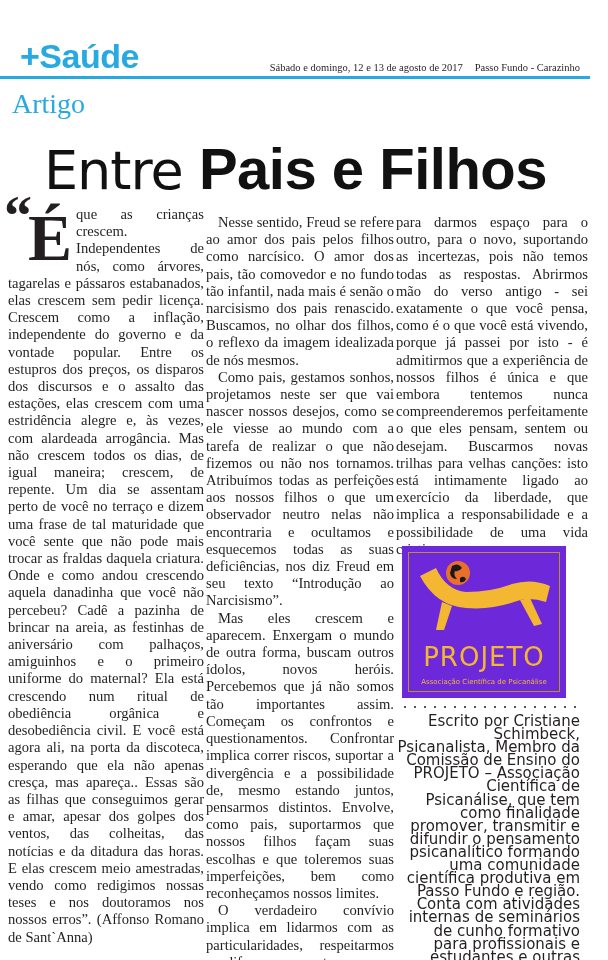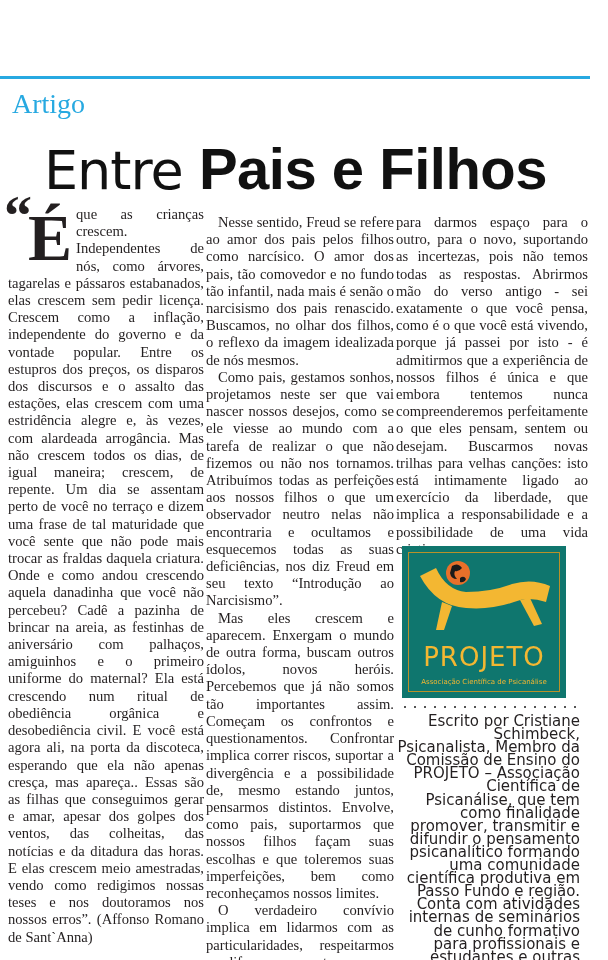--- a/index.html
+++ b/index.html
@@ -14,32 +14,36 @@
   .headline .light { font-weight: normal; font-family: "DejaVu Sans", sans-serif; font-size: 54px; letter-spacing: -1px; }
   .headline .bold { font-weight: bold; }
   .col { position: absolute; top: 206px; font-family: "Liberation Serif", serif; font-size: 14.6px; line-height: 17.2px; text-align: justify; color: #231f20; }
   .col p { margin: 0; text-indent: 0; }
   .col p.ind { text-indent: 12px; }
   .col1 { left: 8px; width: 196px; }
   .col2 { left: 206px; width: 188px; top: 214px; }
   .col3 { left: 396px; width: 192px; top: 214px; }
   .quote-mark { position: absolute; left: 4px; top: 188px; font-family: "Liberation Serif", serif; font-size: 56px; font-weight: bold; color: #231f20; line-height: 56px; }
   .dropcap { float: left; font-family: "Liberation Serif", serif; font-size: 66px; line-height: 52px; font-weight: bold; margin: 6px 4px 0 20px; height: 54px; }
-  .logo { position: absolute; left: 402px; top: 546px; width: 164px; height: 152px; background: #0f766e; }
+  .logo { position: absolute; left: 402px; top: 546px; width: 164px; height: 152px; background: #6d28d9; }
   .logo-frame { position: absolute; left: 6px; top: 6px; right: 6px; bottom: 6px; border: 1px solid #b8912a; }
   .logo svg { position: absolute; left: 0; top: 0; }
   .logo-title { position: absolute; left: 0; width: 164px; top: 96px; text-align: center; font-family: "DejaVu Sans", sans-serif; font-size: 26px; color: #f3b732; letter-spacing: 1px; }
   .logo-sub { position: absolute; left: 0; width: 164px; top: 132px; text-align: center; font-family: "DejaVu Sans", sans-serif; font-size: 7px; color: #f3b732; }
   .dots { position: absolute; left: 400px; top: 705px; width: 180px; height: 4px; background-image: radial-gradient(circle, #555 1px, transparent 1.3px); background-size: 10px 4px; }
   .bio { position: absolute; left: 396px; top: 715px; width: 184px; font-family: "DejaVu Sans", sans-serif; font-size: 15px; line-height: 13.1px; text-align: right; color: #231f20; }
 </style>
 </head>
 <body>
 
 <header class="masthead">
+  <div class="brand">+Saúde</div>
+  <div class="dateline">
+    <span>Sábado e domingo, 12 e 13 de agosto de 2017</span><span class="city">Passo Fundo - Carazinho</span>
+  </div>
   <div class="rule"></div>
 </header>
 
 <div class="section">Artigo</div>
 
 <h1 class="headline" style="margin:4px;font-weight:normal;">
   <span class="light">Entre </span><span class="bold">Pais e Filhos</span>
 </h1>
 
 <div class="quote-mark">“</div>

